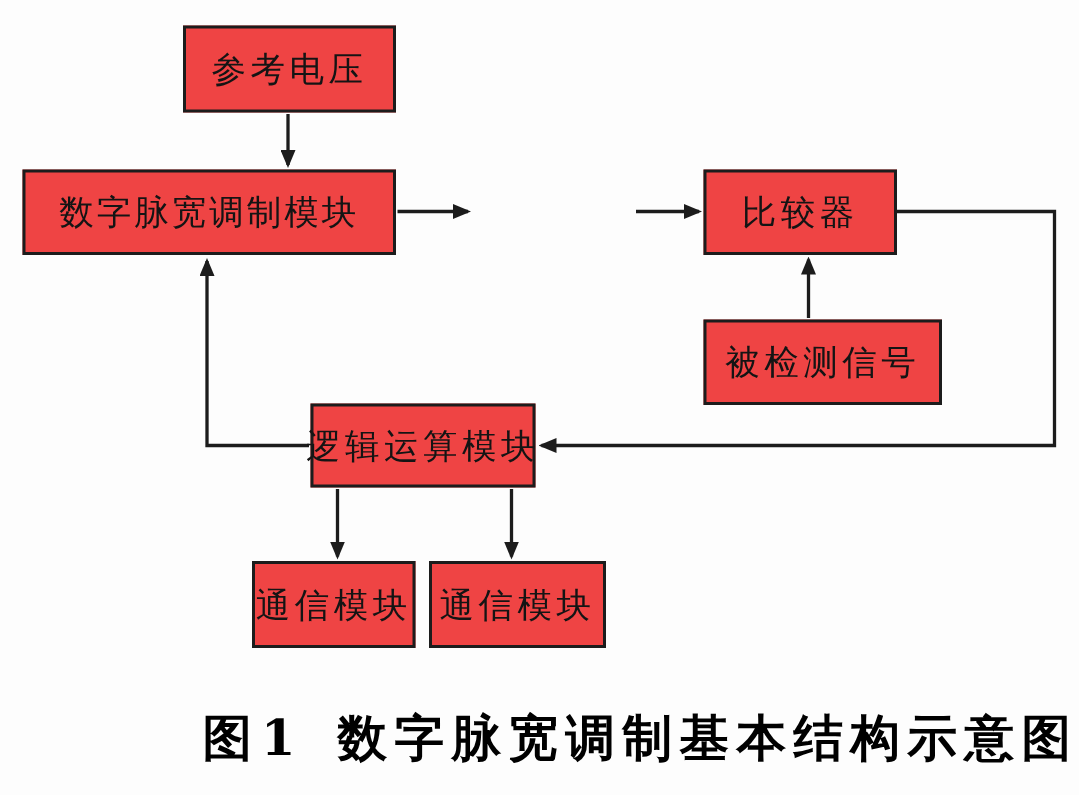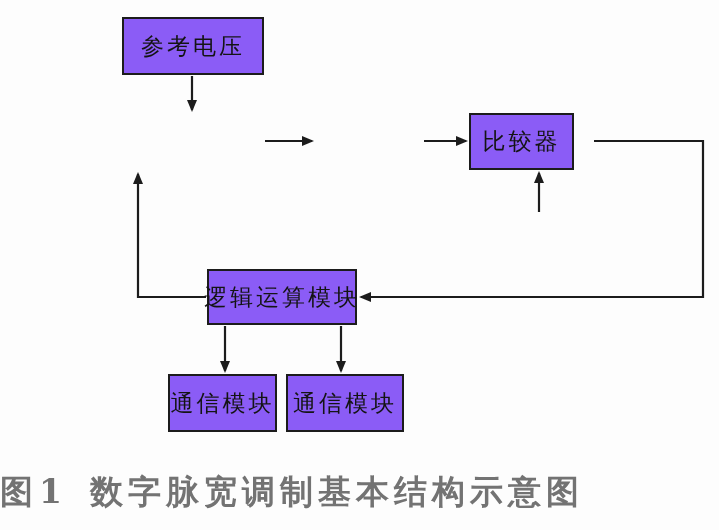--- a/index.html
+++ b/index.html
@@ -8,40 +8,40 @@
     background:#fdfdfd;
     font-family:"DejaVu Serif","Liberation Serif",serif;
     color:#141414;
     overflow:hidden;
   }
   .canvas{position:absolute;inset:0;}
   svg.wires{position:absolute;left:0;top:0;z-index:1;}
   .node{
     position:absolute;z-index:2;
     border:2px solid #1c1c1c;
-    background:#8b5cf6;
+    background:#ef4444;
     display:flex;align-items:center;justify-content:center;
     font-size:23px;letter-spacing:3px;
     white-space:nowrap;
     box-sizing:border-box;
   }
   #node-ref      {left:122px;top:17px; width:142px;height:58px;}
   #node-pwm      {left:15px; top:113px;width:249px;height:57px;letter-spacing:2px;}
   #node-filter   {left:315px;top:113px;width:108px;height:57px;}
-  #node-comp     {left:469px;top:113px;width:105px;height:57px;}
+  #node-comp     {left:469px;top:113px;width:129px;height:57px;}
   #node-detect   {left:469px;top:213px;width:159px;height:57px;}
   #node-logic    {left:207px;top:269px;width:150px;height:56px;}
   #node-comm     {left:168px;top:374px;width:109px;height:58px;}
   #node-display  {left:286px;top:374px;width:118px;height:58px;}
   .caption{
     position:absolute;left:0;right:0;top:470px;z-index:2;
-    text-align:left;
+    text-align:right;
     font-weight:bold;font-size:33px;
     letter-spacing:5px;
-    color:#737373;
+    color:#000000;
   }
   .caption .fig-no{margin-right:22px;letter-spacing:6px;}
 </style>
 </head>
 <body>
 
 <div class="canvas">
 
   <svg class="wires" width="719" height="530" viewBox="0 0 719 530">
     <defs>
@@ -64,26 +64,32 @@
 
     <path d="M225,326 L225,371" stroke="#1c1c1c" stroke-width="2.2" fill="none" marker-end="url(#arrow)"></path>
 
     <path d="M341,326 L341,371" stroke="#1c1c1c" stroke-width="2.2" fill="none" marker-end="url(#arrow)"></path>
   </svg>
 
   <div class="node" id="node-ref">
     <span>参考电压</span>
   </div>
 
+  <div class="node" id="node-pwm">
+    <span>数字脉宽调制模块</span>
+  </div>
 
 
   <div class="node" id="node-comp">
     <span>比较器</span>
   </div>
 
+  <div class="node" id="node-detect">
+    <span>被检测信号</span>
+  </div>
 
   <div class="node" id="node-logic">
     <span>逻辑运算模块</span>
   </div>
 
   <div class="node" id="node-comm">
     <span>通信模块</span>
   </div>
 
   <div class="node" id="node-display">

